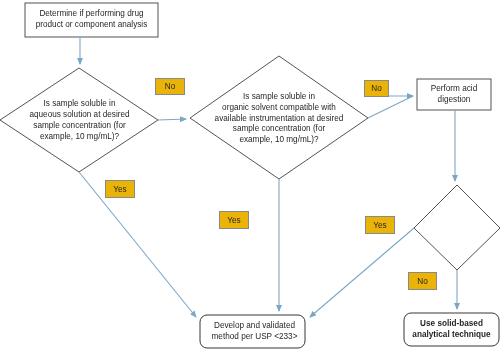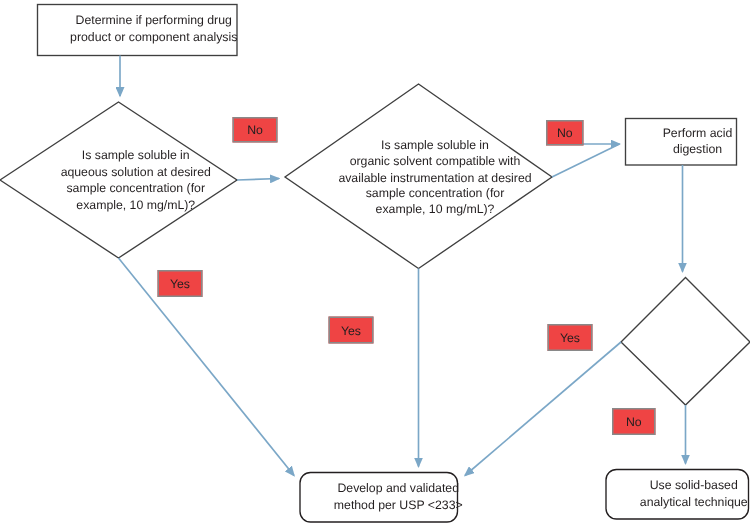--- a/index.html
+++ b/index.html
@@ -29,28 +29,27 @@
     display: flex;
     align-items: center;
     justify-content: center;
     text-align: center;
     font-family: "Liberation Sans", sans-serif;
     font-size: 8.2px;
     line-height: 1.32;
     color: #231f20;
     pointer-events: none;
     white-space: pre-line;
-    padding-left: 11px;
   }
   .edge-label {
     position: absolute;
     display: flex;
     align-items: center;
     justify-content: center;
-    background: #ef4444;
+    background: #eab308;
     border: 1px solid #898989;
     font-family: "Liberation Sans", sans-serif;
     font-size: 8.2px;
     color: #231f20;
     box-sizing: border-box;
   }
 </style>
 </head>
 <body>
 
@@ -109,21 +108,21 @@
 sample concentration (for
 example, 10 mg/mL)?</div>
 
   <div class="node-text" style="left:419px; top:81px; width:70px; height:27px;">Perform acid
 digestion</div>
 
 
   <div class="node-text" style="left:202px; top:318px; width:105px; height:27px;">Develop and validated
 method per USP &lt;233&gt;</div>
 
-  <div class="node-text" style="left:406px; top:316px; width:91px; height:27px;">Use solid-based
+  <div class="node-text" style="left:406px; top:316px; width:91px; height:27px;font-weight:bold;">Use solid-based
 analytical technique</div>
 
   <div class="edge-label" style="left:155px; top:78px; width:30px; height:17px;">No</div>
 
   <div class="edge-label" style="left:364px; top:80px; width:25px; height:17px;">No</div>
 
   <div class="edge-label" style="left:105px; top:180px; width:30px; height:18px;">Yes</div>
 
   <div class="edge-label" style="left:219px; top:211px; width:30px; height:18px;">Yes</div>
 

